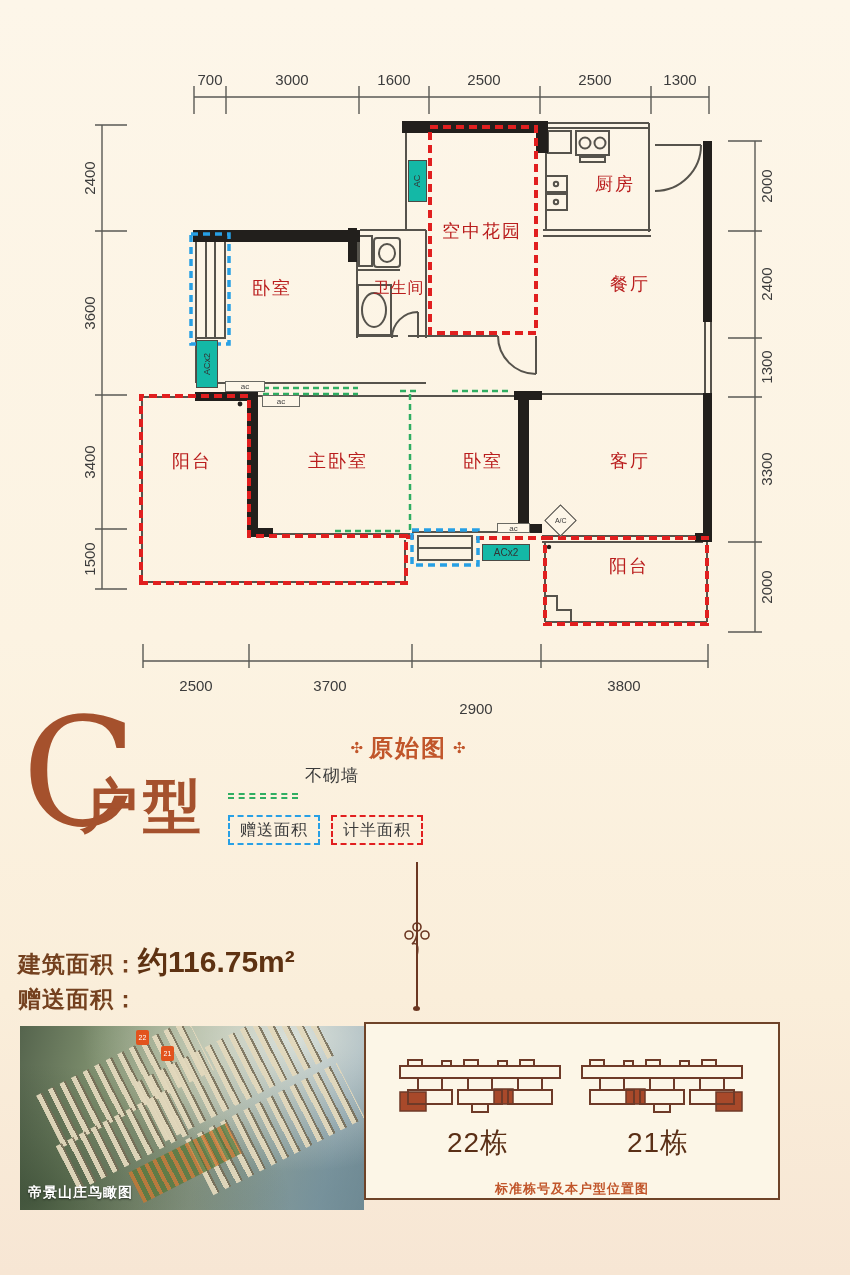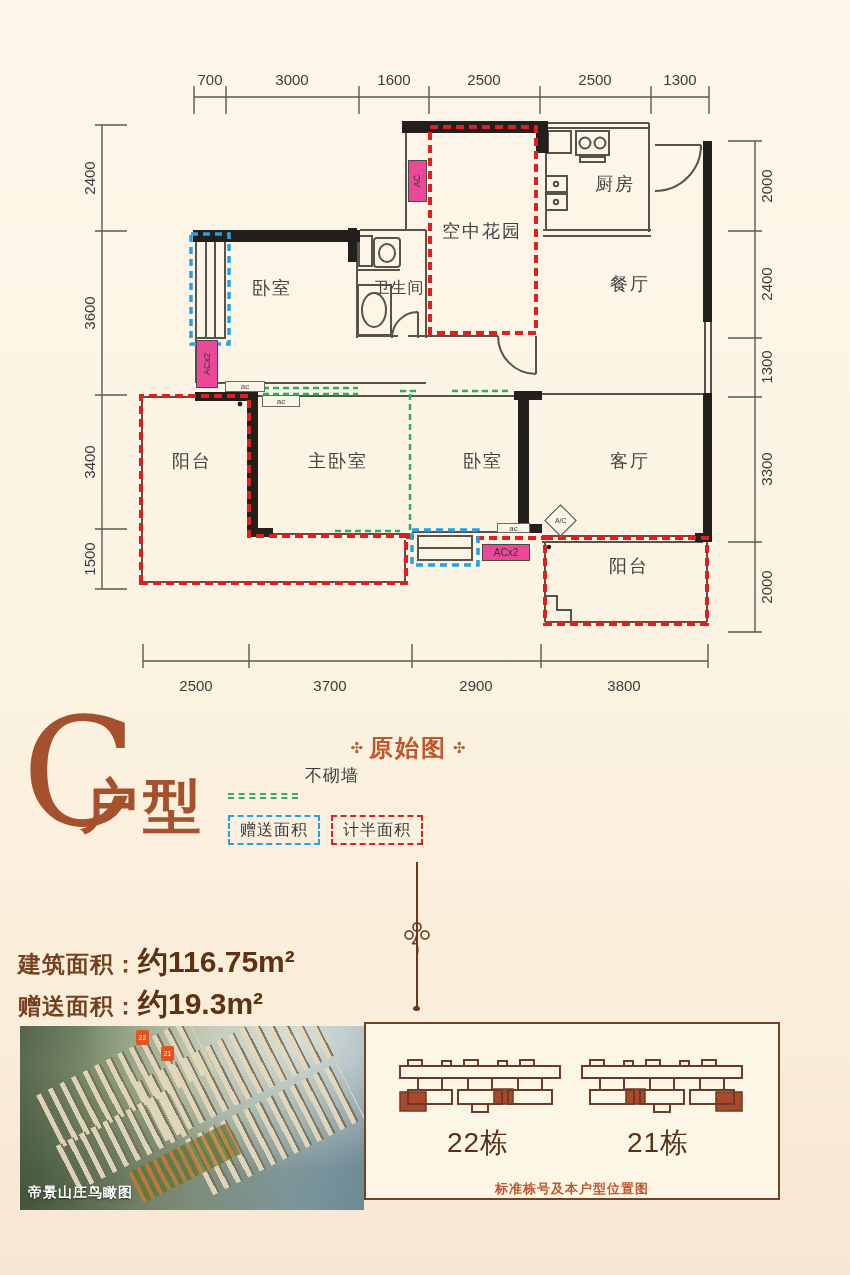--- a/index.html
+++ b/index.html
@@ -10,25 +10,25 @@
   }
   .page{position:relative;width:782px;height:1275px;overflow:hidden;}
   .abs{position:absolute;}
   svg{display:block;}
 
   
   .dim{position:absolute;font-size:15px;color:#3c3c3c;transform:translate(-50%,-50%);white-space:nowrap;}
   .dim-v{transform:translate(-50%,-50%) rotate(-90deg);}
 
   
-  .room{position:absolute;font-size:18px;color:#404040;letter-spacing:2px;transform:translate(-50%,-50%);white-space:nowrap;}
+  .room{position:absolute;font-size:18px;color:#b91c1c;letter-spacing:2px;transform:translate(-50%,-50%);white-space:nowrap;}
   .room.small{font-size:16px;letter-spacing:1px;}
 
   
-  .acbox{position:absolute;border:1.5px solid #4c4a45;background:#ec4899;display:flex;align-items:center;justify-content:center;box-sizing:border-box;}
+  .acbox{position:absolute;border:1.5px solid #4c4a45;background:#14b8a6;display:flex;align-items:center;justify-content:center;box-sizing:border-box;}
   .acbox span{font-size:9px;color:#333;transform:rotate(-90deg);letter-spacing:0;}
   .acbox.h span{transform:none;font-size:10px;}
   .actag{position:absolute;border:1px solid #6a6a64;background:#fdf6e8;font-size:8px;color:#444;display:flex;align-items:center;justify-content:center;box-sizing:border-box;}
   .diamond{position:absolute;left:549px;top:509px;width:21px;height:21px;border:1.5px solid #4c4a45;background:#fdf6e8;transform:rotate(45deg);display:flex;align-items:center;justify-content:center;}
   .diamond span{transform:rotate(-45deg);font-size:7px;color:#333;}
 
   
   .badge{position:absolute;left:408px;top:748px;transform:translate(-50%,-50%);display:flex;align-items:center;gap:6px;color:#c1562b;white-space:nowrap;}
   .badge .txt{font-size:24px;font-weight:bold;letter-spacing:2px;text-align:center;}
   .badge .orn{font-size:15px;}
@@ -178,21 +178,21 @@
   <span class="dim dim-v" style="left:89px;top:559px">1500</span>
 
   <span class="dim dim-v" style="left:766px;top:186px">2000</span>
   <span class="dim dim-v" style="left:766px;top:284px">2400</span>
   <span class="dim dim-v" style="left:766px;top:367px">1300</span>
   <span class="dim dim-v" style="left:766px;top:469px">3300</span>
   <span class="dim dim-v" style="left:766px;top:587px">2000</span>
 
   <span class="dim" style="left:196px;top:685px">2500</span>
   <span class="dim" style="left:330px;top:685px">3700</span>
-  <span class="dim" style="left:476px;top:685px">2900</span>
+  <span class="dim" style="left:476px;top:708px">2900</span>
   <span class="dim" style="left:624px;top:685px">3800</span>
 
   <span class="room" style="left:272px;top:288px">卧室</span>
   <span class="room small" style="left:399px;top:288px">卫生间</span>
   <span class="room" style="left:482px;top:231px">空中花园</span>
   <span class="room" style="left:615px;top:184px">厨房</span>
   <span class="room" style="left:630px;top:284px">餐厅</span>
   <span class="room" style="left:192px;top:461px">阳台</span>
   <span class="room" style="left:338px;top:461px">主卧室</span>
   <span class="room" style="left:483px;top:461px">卧室</span>
@@ -238,21 +238,20 @@
       <circle cx="24" cy="17" r="4"></circle>
     <path d="M16,13 q0,9 -5,13 q8,-3 5,12"></path>
   </svg>
 
   <div class="area-line" style="left:18px;top:942px">
     <span class="lbl">建筑面积：</span>
     <span class="val">约116.75m²</span>
   </div>
   <div class="area-line" style="left:18px;top:984px">
     <span class="lbl">赠送面积：</span>
-    <span class="val">约19.3m²</span>
   </div>
 
   <div class="photo">
     <div class="towers" style="left:20px;top:28px;width:170px;height:58px"></div>
     <div class="towers" style="left:120px;top:10px;width:190px;height:66px"></div>
     <div class="towers" style="left:170px;top:72px;width:170px;height:62px"></div>
     <div class="towers" style="left:40px;top:88px;width:130px;height:50px"></div>
     <div class="field" style="left:110px;top:120px;width:110px;height:34px"></div>
     <div class="marker" style="left:116px;top:4px">22</div>
     <div class="marker" style="left:141px;top:20px">21</div>

